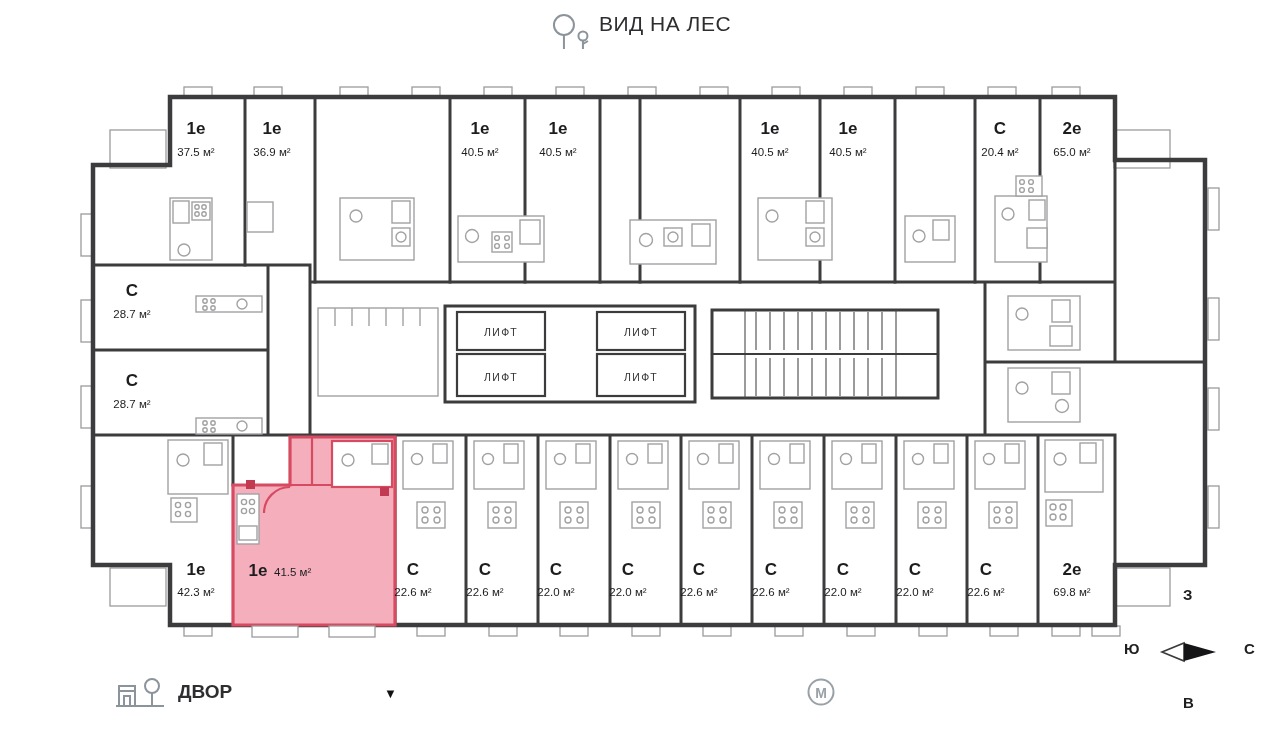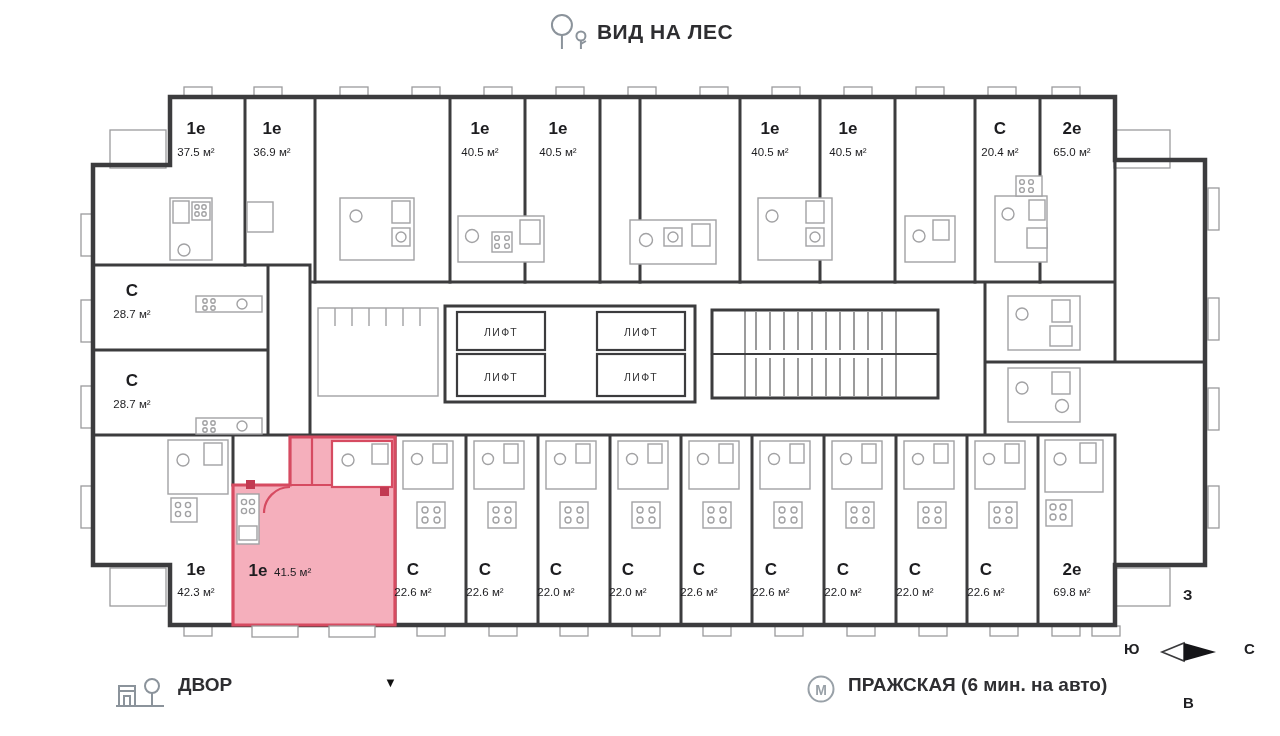--- a/index.html
+++ b/index.html
@@ -17,24 +17,24 @@
   .w5 { stroke-width:4.5; }
   .w3 { stroke-width:3; }
   .w2 { stroke-width:2.2; }
   .fx  { stroke:#a2a2a4; fill:#ffffff; stroke-width:1.4; }
   .fxl { stroke:#a2a2a4; fill:none; stroke-width:1.4; }
   .tick { stroke:#9b9b9d; fill:#ffffff; stroke-width:1.3; }
   .step { stroke:#4a4a4c; stroke-width:1.1; fill:none; }
   .pinkwall { stroke:#d64b61; fill:none; stroke-width:2.2; }
 
   .view-header { position:absolute; left:50%; top:12px; transform:translateX(-50%);
-    display:flex; align-items:center; gap:4px; font-size:21px; font-weight:bold;
+    display:flex; align-items:flex-start; gap:4px; font-size:21px; font-weight:normal;
     color:#2e2e31; letter-spacing:.5px; }
 
-  .footer-item { position:absolute; display:flex; gap:12px;
+  .footer-item { position:absolute; display:flex; align-items:center; gap:12px;
     font-size:19px; font-weight:bold; color:#2e2e31; height:36px; }
   .f-court { left:116px; top:674px; }
   .f-street { left:384px; top:676px; }
   .f-metro { left:806px; top:674px; }
   .street-marker { font-size:13px; color:#111; transform:translateY(-1px); }
 
   .compass-letter { position:absolute; font-size:15px; font-weight:bold; color:#202023; }
   .c-w { left:1183px; top:586px; }
   .c-s { left:1124px; top:640px; }
   .c-n { left:1244px; top:640px; }
@@ -367,21 +367,20 @@
 
   <div class="footer-item f-street">
     <span class="street-marker">▼</span>
   </div>
 
   <div class="footer-item f-metro">
     <svg width="30" height="30" viewBox="0 0 30 30">
       <circle cx="15" cy="15" r="12.5" fill="none" stroke="#99a1a8" stroke-width="2"></circle>
       <text x="15" y="20.5" text-anchor="middle" font-size="14" font-weight="bold" fill="#99a1a8">М</text>
     </svg>
-    <span>ПРАЖСКАЯ (6 мин. на авто)</span>
   </div>
 
   <span class="compass-letter c-w">З</span>
   <span class="compass-letter c-s">Ю</span>
   <span class="compass-letter c-n">С</span>
   <span class="compass-letter c-e">В</span>
   <svg class="compass-needle" width="62" height="24" viewBox="0 0 62 24">
     <polygon points="4,12 26,3 26,21" fill="#ffffff" stroke="#3a3a3c" stroke-width="1.6"></polygon>
     <polygon points="26,3 58,12 26,21" fill="#151518"></polygon>
   </svg>

